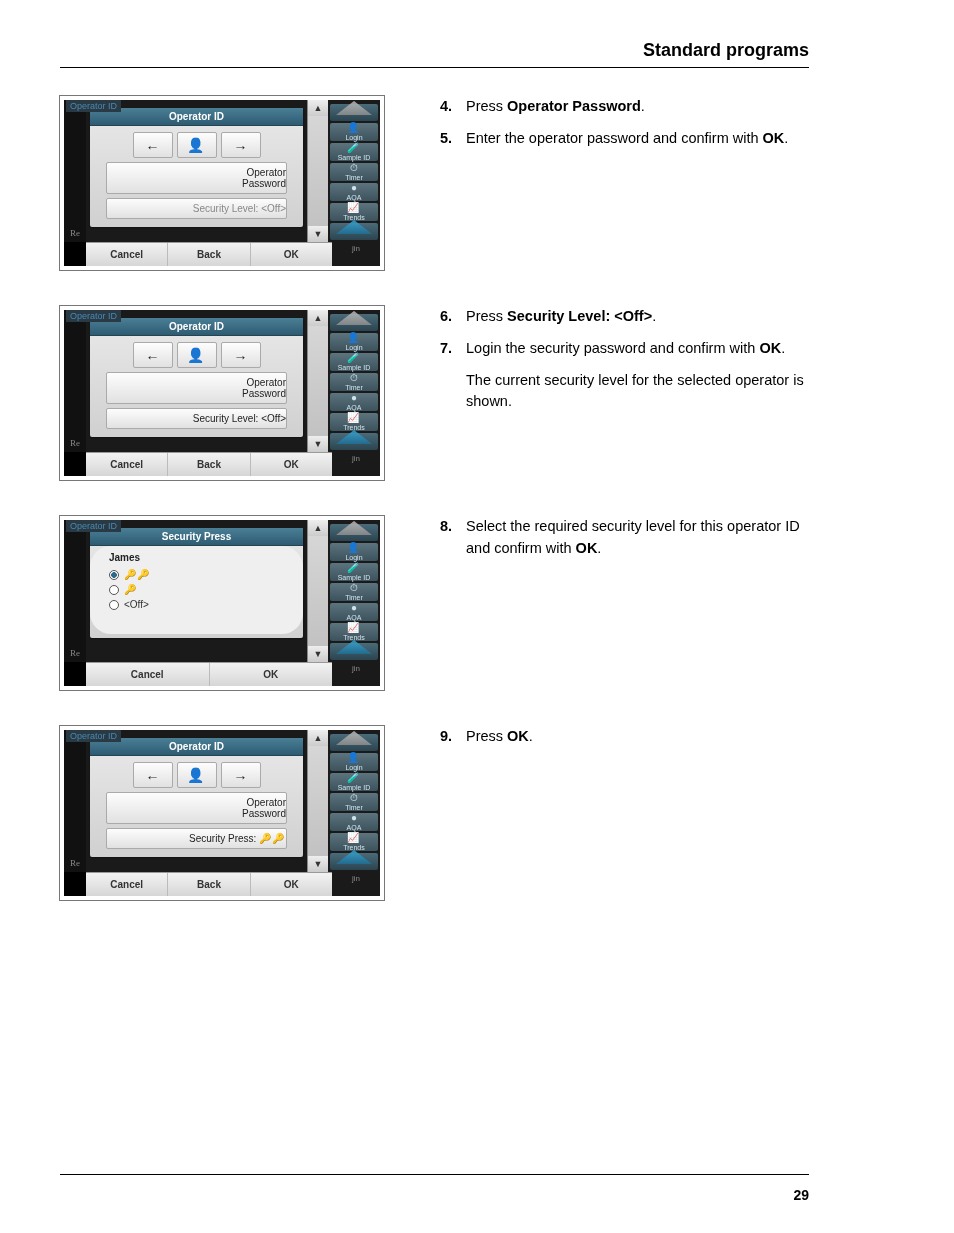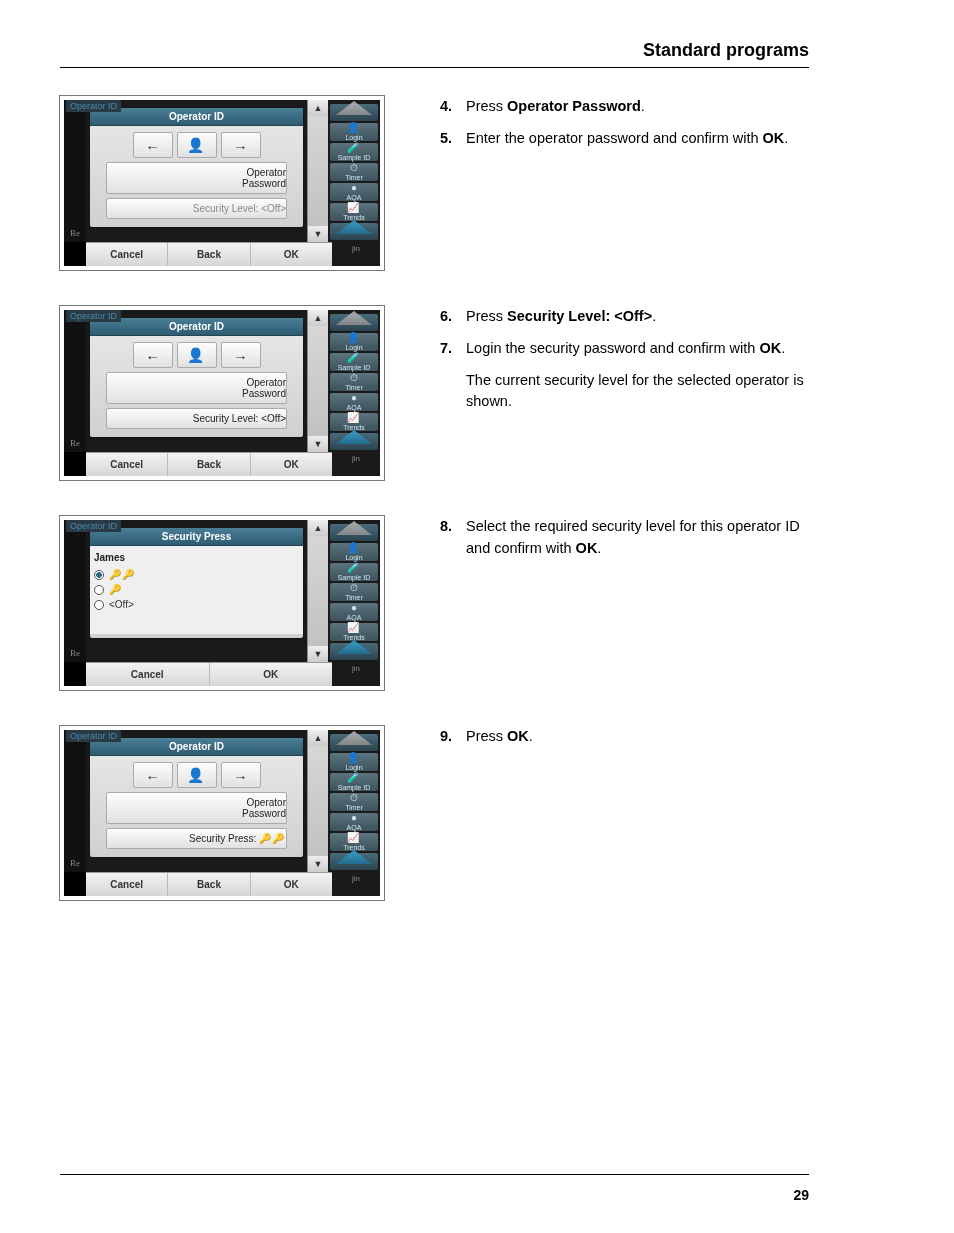--- a/index.html
+++ b/index.html
@@ -202,23 +202,24 @@
   .dev-side-bottom {
     width: 48px;
     background: #1a1a1a;
     font-size: 8px;
     color: #888;
     text-align: center;
     padding: 2px 0;
   }
   
   .sec-list {
-    padding: 6px 4px;
+    padding: 6px 19px;
     background: #efefef;
     min-height: 76px;
+    border-radius: 21px;
   }
   .sec-list .name { font-weight: bold; font-size: 10px; margin-bottom: 6px; color: #222; }
   .sec-list .opt { font-size: 10px; color: #333; margin: 4px 0; display: flex; align-items: center; gap: 5px; }
   .sec-list .radio {
     width: 8px; height: 8px; border: 1px solid #555; border-radius: 50%; display: inline-block; background: #fff;
   }
   .sec-list .radio.sel { background: radial-gradient(#2d6b8a 0 45%, #fff 55% 100%); }
   .keys { color: #a67c00; letter-spacing: 1px; }
 
   .page-num {

